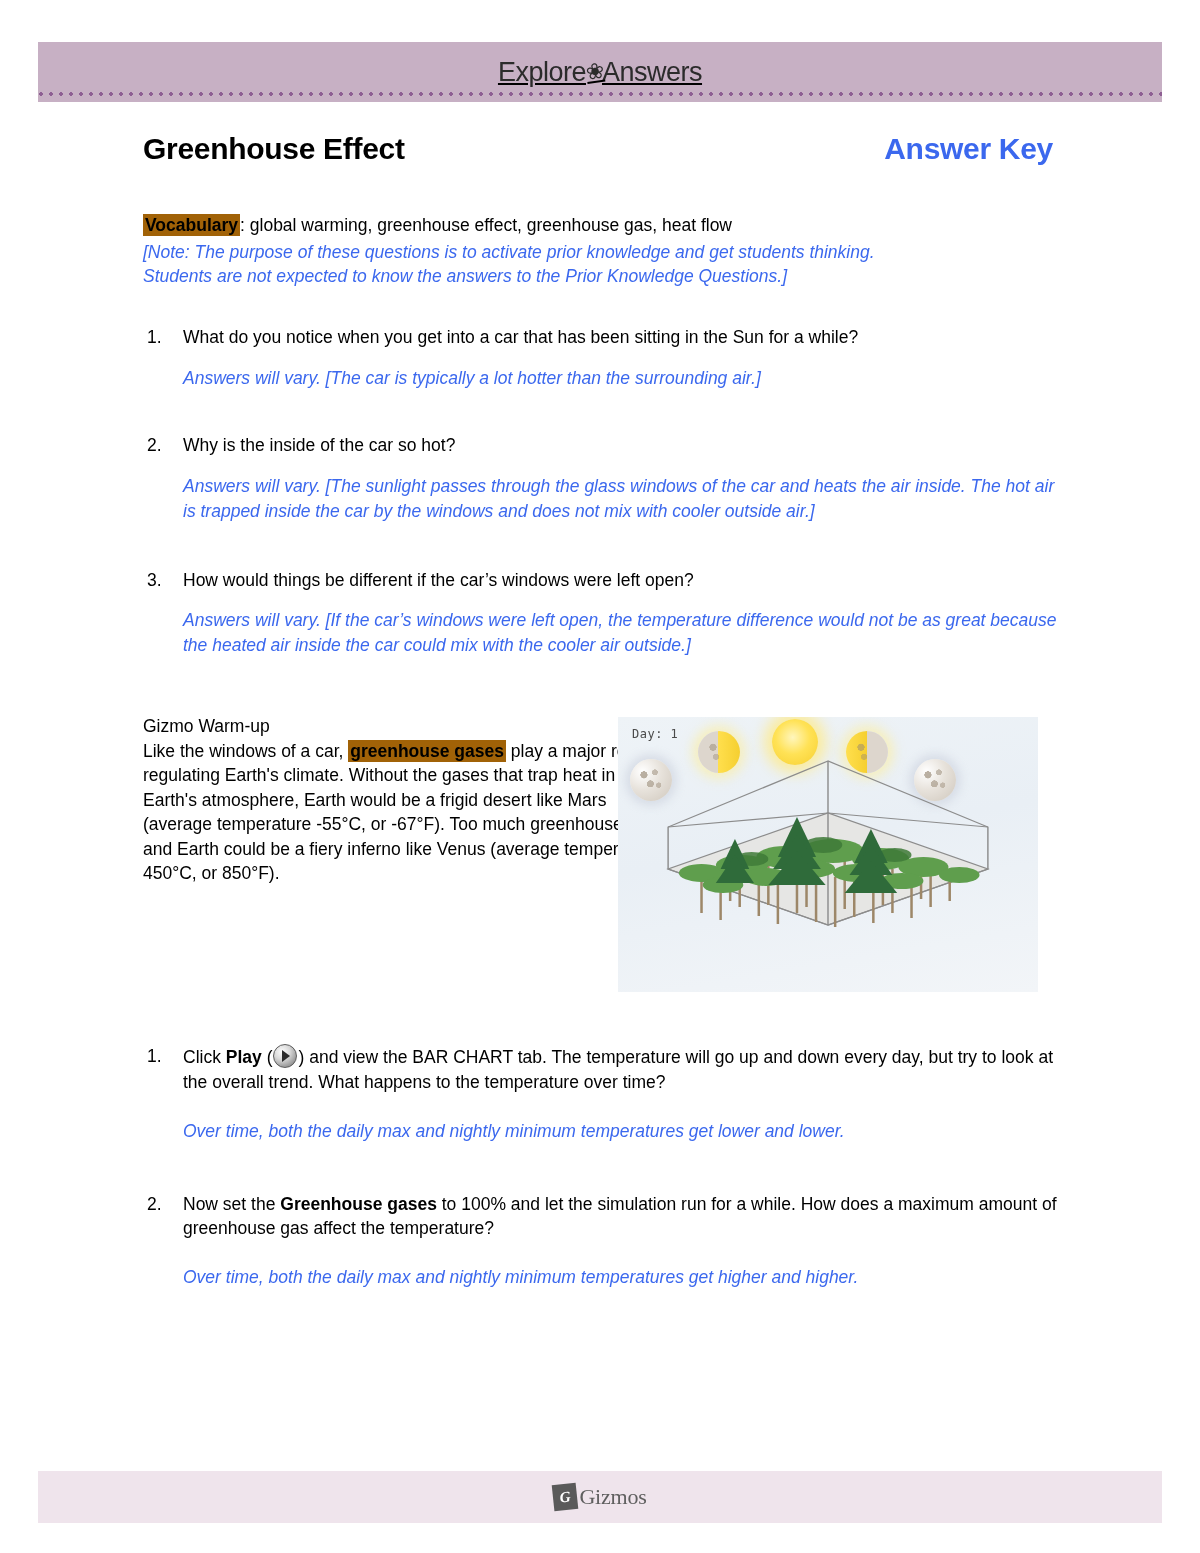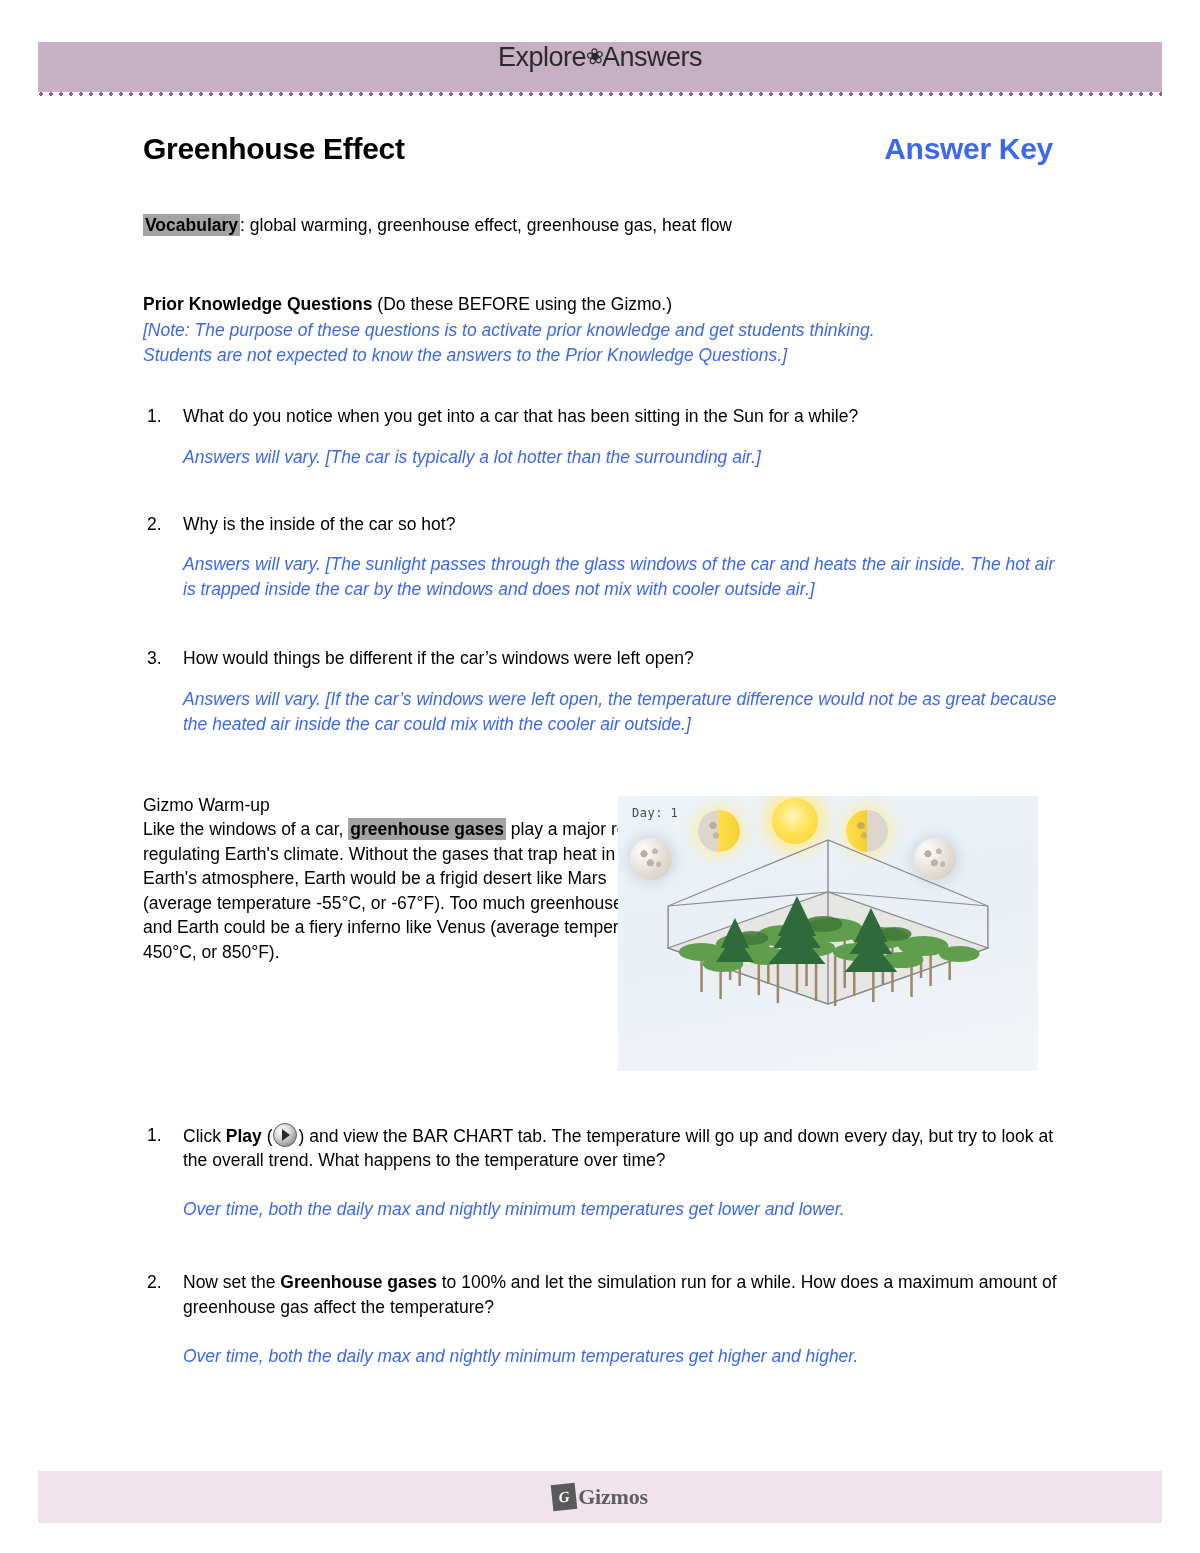--- a/index.html
+++ b/index.html
@@ -15,25 +15,26 @@
     color: #000000;
     overflow: hidden;
   }
 
   
   .header-band {
     position: absolute;
     left: 38px;
     top: 42px;
     width: 1124px;
-    height: 50px;
+    height: 60px;
     background: #c7b0c4;
     display: flex;
-    align-items: flex-start;
+    align-items: center;
     justify-content: center;
+    text-decoration: underline;
   }
   .brand-logo {
     font-family: "Liberation Sans", sans-serif;
     font-size: 27px;
     color: #2b2b2b;
     letter-spacing: -0.5px;
     white-space: nowrap;
     display: flex;
     align-items: baseline;
   }
@@ -83,21 +84,21 @@
     letter-spacing: -0.3px;
     padding-right: 6px;
     text-align: center;
   }
 
   .vocab {
     margin-top: 48px;
     font-size: 17.5px;
     line-height: 1.35;
   }
-  .hl { background: #a3a3a3; font-weight: bold; padding: 1px 2px; }
+  .hl { background: #a16207; font-weight: bold; padding: 1px 2px; }
   .b { font-weight: bold; }
   .i { font-style: italic; }
 
   .pk-head {
     margin-top: 54px;
     font-size: 17.5px;
     line-height: 1.4;
   }
   .note {
     color: #3b68ee;
@@ -258,21 +259,21 @@
     justify-content: center;
     color: #ffffff;
     font-family: "Liberation Serif", serif;
     font-size: 15px;
     font-style: italic;
     font-weight: bold;
   }
   .gz-word {
     font-family: "Liberation Serif", serif;
     font-size: 22px;
-    font-weight: bold;
+    font-weight: normal;
     color: #5f5f5f;
     letter-spacing: -0.2px;
   }
 </style>
 </head>
 <body>
 
 <div class="header-band">
   <div class="brand-logo">
     <span class="brand-part">Explore</span>
@@ -286,23 +287,20 @@
 
   <div class="title-row">
     <div class="doc-title">Greenhouse Effect</div>
     <div class="answer-key">Answer Key</div>
   </div>
 
   <div class="vocab">
     <span class="hl">Vocabulary</span><span>: </span><span>global warming, greenhouse effect, greenhouse gas, heat flow</span>
   </div>
 
-  <div class="pk-head">
-    <span class="b">Prior Knowledge Questions</span><span> (Do these BEFORE using the Gizmo.)</span>
-  </div>
   <div class="note">
     <span>[Note: The purpose of these questions is to activate prior knowledge and get students thinking.</span><br>
     <span>Students are not expected to know the answers to the Prior Knowledge Questions.]</span>
   </div>
 
   <ol class="qlist">
     <li class="q q-gap-1">
       <span class="num">1.</span>
       <span class="q-text">What do you notice when you get into a car that has been sitting in the Sun for a while?</span>
       <span class="ans">Answers will vary. [The car is typically a lot hotter than the surrounding air.]</span>

